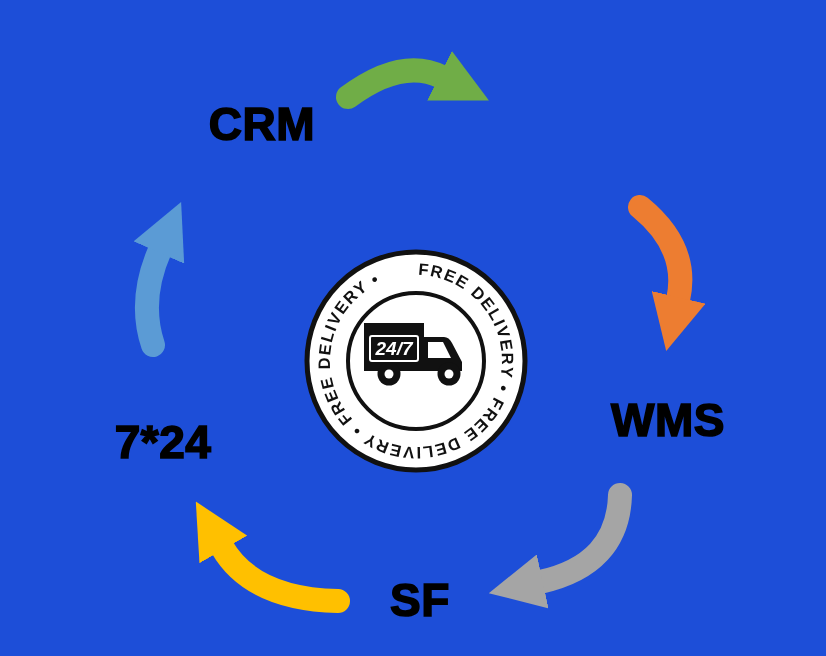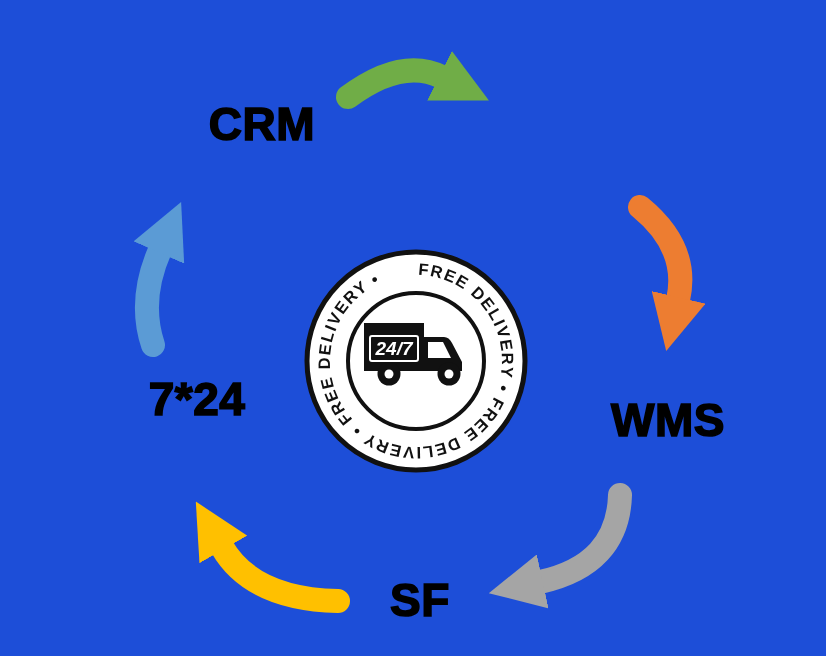--- a/index.html
+++ b/index.html
@@ -76,21 +76,21 @@
     <path class="arrow" d="M 153 345 Q 138 300 160 250" marker-end="url(#head-blue)" stroke="#5B9BD5"></path>
   </svg>
 
   <div class="node" style="left:262px; top:97px;">CRM</div>
 
 
   <div class="node" style="left:668px; top:393px;">WMS</div>
 
   <div class="node" style="left:420px; top:573px;">SF</div>
 
-  <div class="node" style="left:163px; top:372px;margin-left:34px;">7*24</div>
+  <div class="node" style="left:163px; top:415px;">7*24</div>
 
   <svg class="badge" width="232" height="232" viewBox="0 0 232 232">
 
     <circle class="badge-ring" cx="116" cy="116" r="109" stroke-width="5"></circle>
 
     <defs>
       <path id="ringPath" d="M 116,30 a 86,86 0 1 1 -0.01,0" fill="none"></path>
     </defs>
     <text class="ring-text">
       <textPath href="#ringPath" startOffset="2">FREE DELIVERY • FREE DELIVERY • FREE DELIVERY •</textPath>

